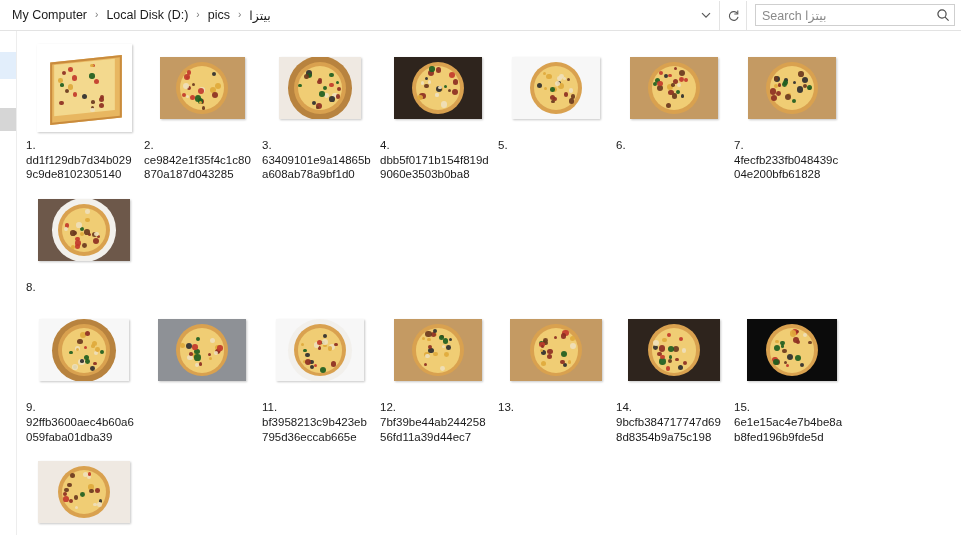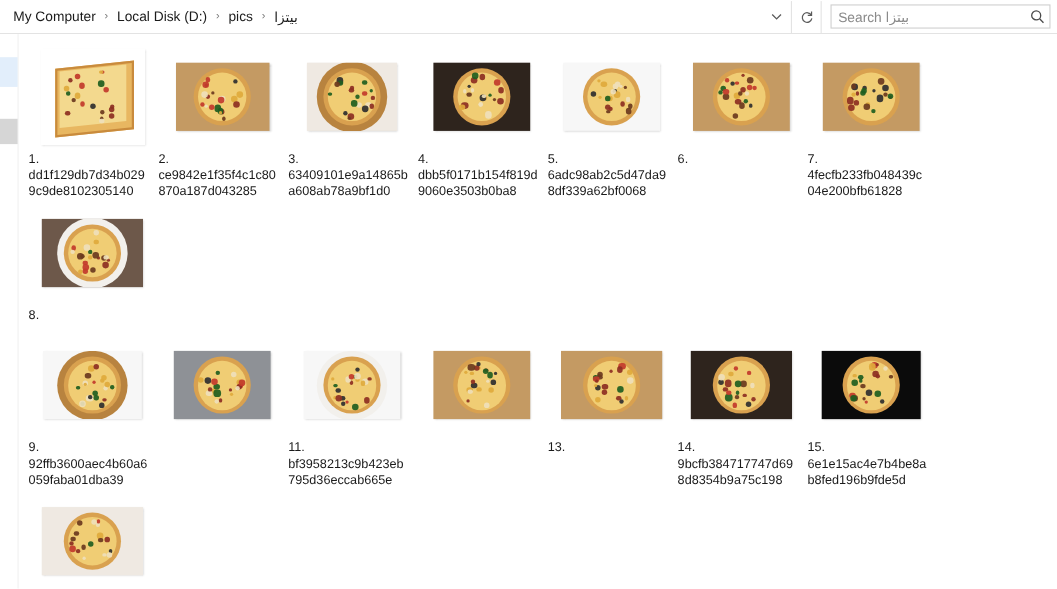--- a/index.html
+++ b/index.html
@@ -385,21 +385,20 @@
               <div class="topping" style="left: 59.0347px; top: 37.4813px; width: 4.28035px; height: 4.28035px; background: rgb(107, 58, 30); opacity: 0.92;"></div>
               <div class="topping" style="left: 50.6391px; top: 19.9593px; width: 3.09495px; height: 3.09495px; background: rgb(239, 224, 187); opacity: 0.92;"></div>
               <div class="topping" style="left: 34.4484px; top: 17.3168px; width: 5.12767px; height: 5.12767px; background: rgb(224, 170, 60); opacity: 0.92;"></div>
               <div class="topping" style="left: 37.7692px; top: 37.8912px; width: 5.4254px; height: 5.4254px; background: rgb(141, 47, 34); opacity: 0.92;"></div>
               <div class="topping" style="left: 40.7984px; top: 40.4985px; width: 3.82025px; height: 3.82025px; background: rgb(141, 47, 34); opacity: 0.92;"></div>
             </div>
           </div>
         </div>
         <div class="tile-label">
           <div>5.</div>
-          <div>6adc98ab2c5d47da98df339a62bf0068</div>
         </div>
       </div>
       <div class="tile">
         <div class="thumb-wrap">
           <div class="thumb" style="width: 88px; height: 62px; background: rgb(196, 154, 99);">
             <div style="position: absolute; inset: 0px;">
               <div class="crust" style="left: 17.96px; top: 4.96px; width: 52.08px; height: 52.08px; background: rgb(217, 161, 79);"></div>
               <div class="crust" style="left: 21.866px; top: 8.866px; width: 44.268px; height: 44.268px; background: rgb(240, 205, 116);"></div>
               <div class="topping" style="left: 26.9432px; top: 27.8595px; width: 6.07708px; height: 6.07708px; background: rgb(107, 58, 30); opacity: 0.92;"></div>
               <div class="topping" style="left: 36.252px; top: 45.9007px; width: 5.203px; height: 5.203px; background: rgb(107, 58, 30); opacity: 0.92;"></div>
@@ -619,20 +618,24 @@
               <div class="topping" style="left: 48.6188px; top: 19.0402px; width: 5.57317px; height: 5.57317px; background: rgb(31, 94, 31); opacity: 0.92;"></div>
               <div class="topping" style="left: 33.5882px; top: 25.8362px; width: 4.28634px; height: 4.28634px; background: rgb(141, 47, 34); opacity: 0.92;"></div>
               <div class="topping" style="left: 31.3103px; top: 34.4086px; width: 4.3707px; height: 4.3707px; background: rgb(239, 224, 187); opacity: 0.92;"></div>
               <div class="topping" style="left: 31.4546px; top: 11.4706px; width: 6.28798px; height: 6.28798px; background: rgb(107, 58, 30); opacity: 0.92;"></div>
               <div class="topping" style="left: 48.0696px; top: 25.7021px; width: 3.19621px; height: 3.19621px; background: rgb(239, 224, 187); opacity: 0.92;"></div>
               <div class="topping" style="left: 38.698px; top: 9.181px; width: 4.37192px; height: 4.37192px; background: rgb(47, 47, 47); opacity: 0.92;"></div>
               <div class="topping" style="left: 54.996px; top: 18.1789px; width: 3.09908px; height: 3.09908px; background: rgb(47, 47, 47); opacity: 0.92;"></div>
             </div>
           </div>
         </div>
+        <div class="tile-label">
+          <div>12.</div>
+          <div>7bf39be44ab24425856fd11a39d44ec7</div>
+        </div>
       </div>
       <div class="tile">
         <div class="thumb-wrap">
           <div class="thumb" style="width: 92px; height: 62px; background: rgb(196, 154, 99);">
             <div style="position: absolute; inset: 0px;">
               <div class="crust" style="left: 19.96px; top: 4.96px; width: 52.08px; height: 52.08px; background: rgb(217, 161, 79);"></div>
               <div class="crust" style="left: 23.866px; top: 8.866px; width: 44.268px; height: 44.268px; background: rgb(240, 205, 116);"></div>
               <div class="topping" style="left: 52.2984px; top: 10.1552px; width: 6.2199px; height: 6.2199px; background: rgb(194, 57, 43); opacity: 0.92;"></div>
               <div class="topping" style="left: 37.0428px; top: 34.7331px; width: 5.30035px; height: 5.30035px; background: rgb(141, 47, 34); opacity: 0.92;"></div>
               <div class="topping" style="left: 52.6315px; top: 43.2745px; width: 4.11495px; height: 4.11495px; background: rgb(47, 47, 47); opacity: 0.92;"></div>

